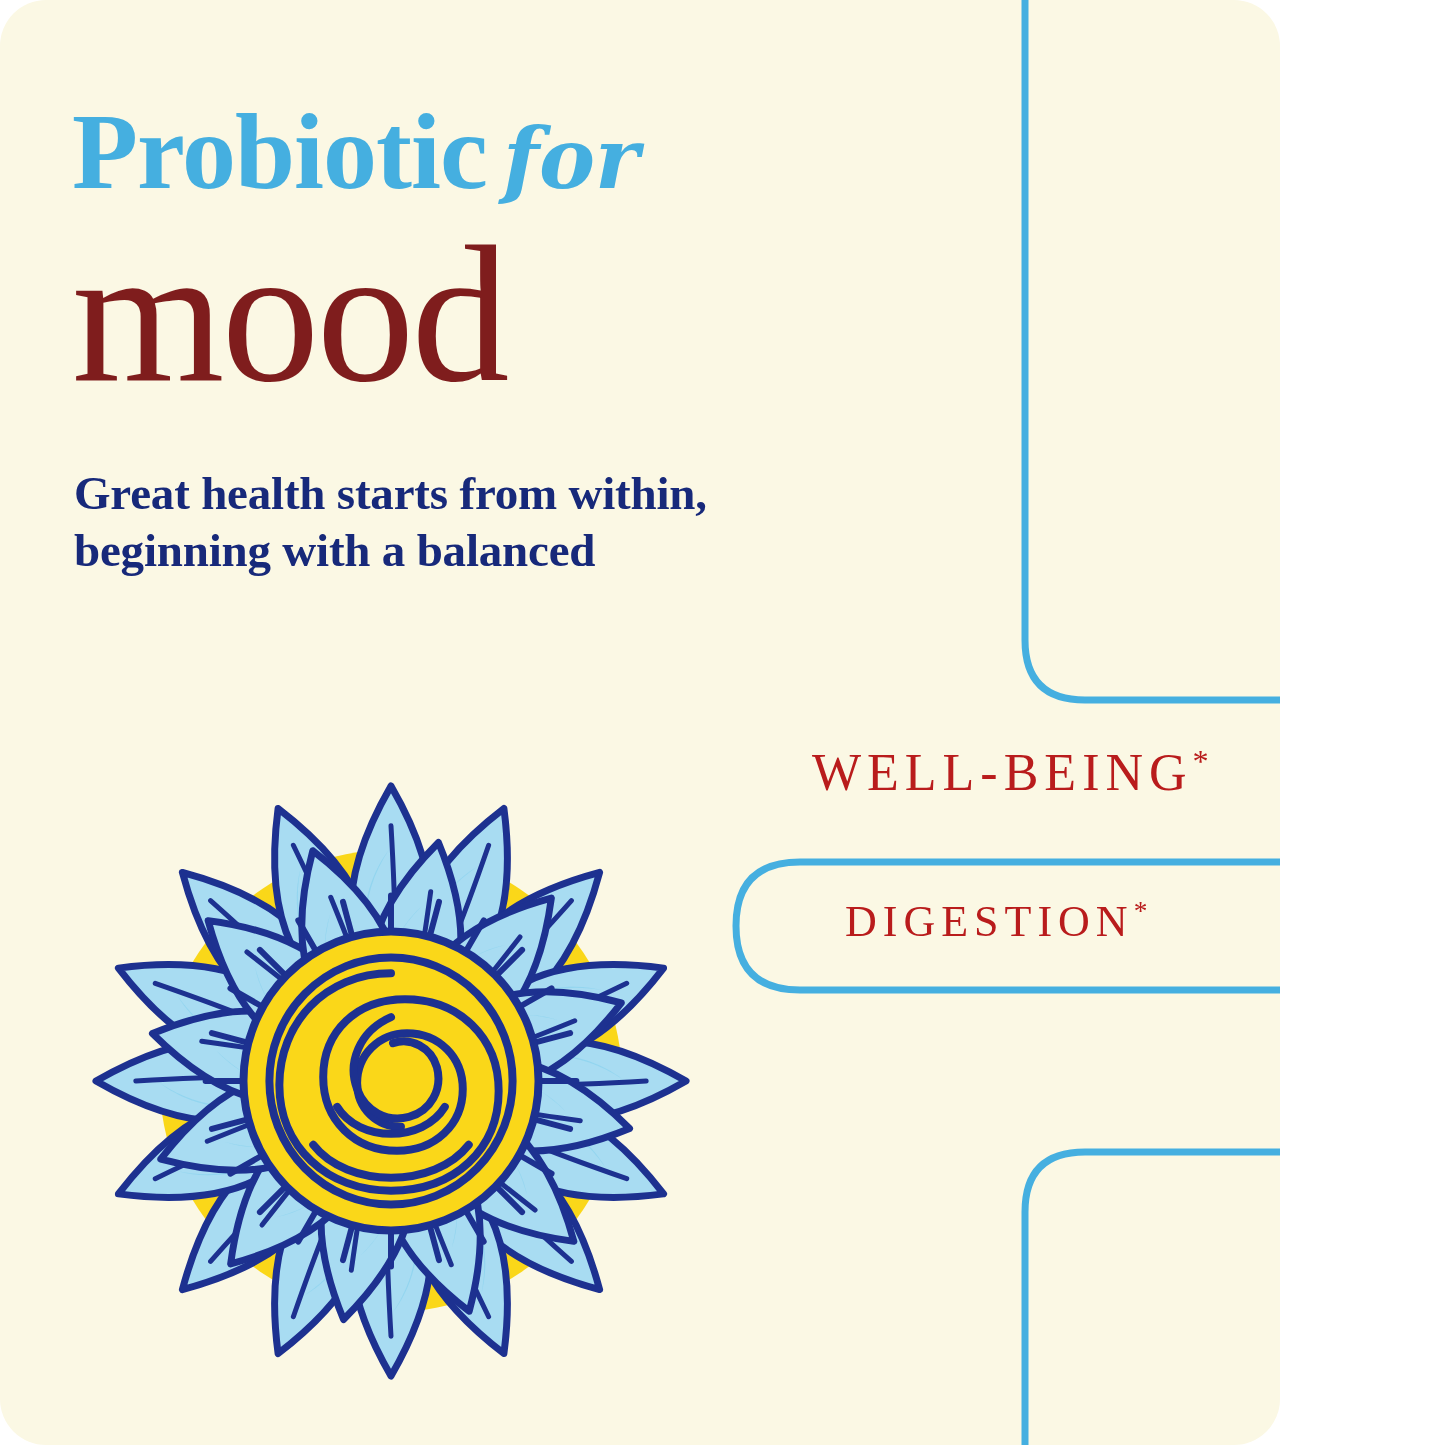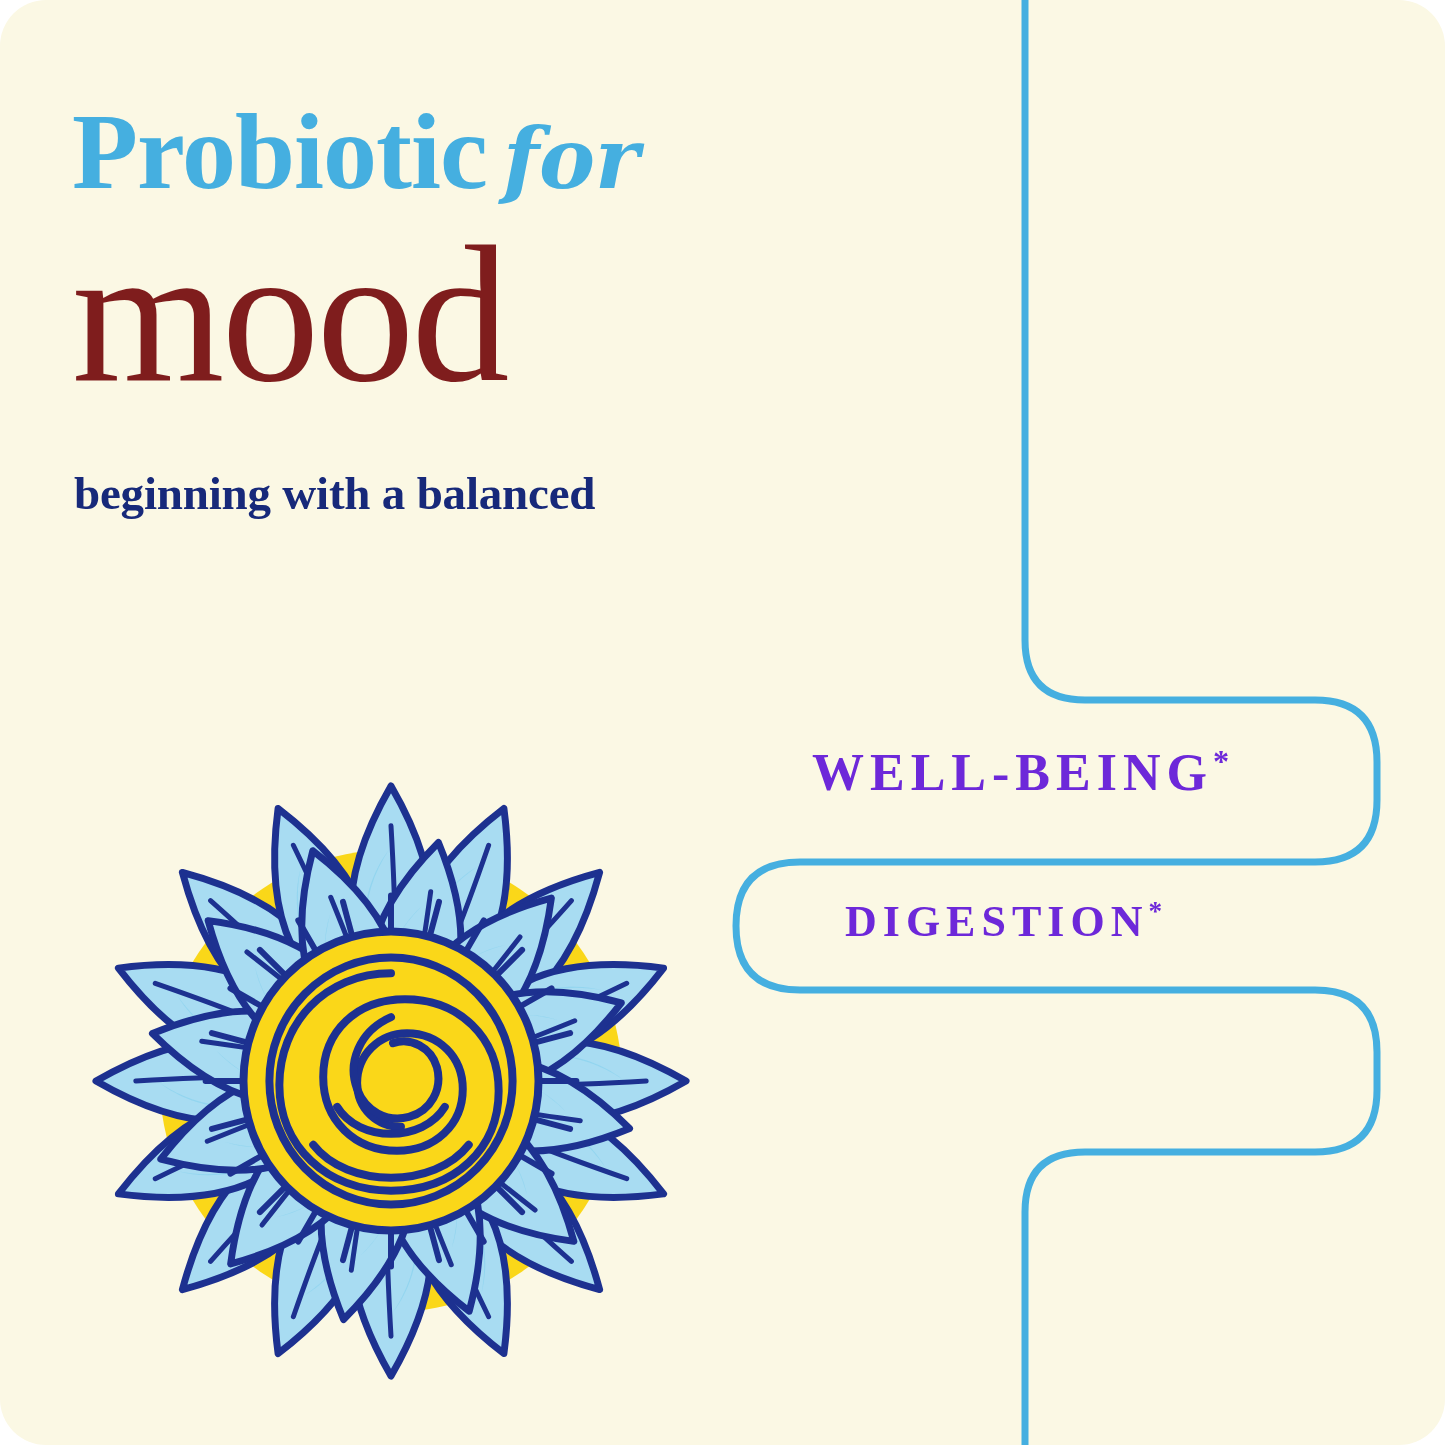--- a/index.html
+++ b/index.html
@@ -6,21 +6,21 @@
   html, body {
     margin: 0;
     padding: 0;
     background: #ffffff;
   }
   body {
     font-family: "Liberation Serif", serif;
   }
   .card {
     position: relative;
-    width: 1445px;
+    width: 1280px;
     height: 1445px;
     background: #FBF8E4;
     border-radius: 46px;
     overflow: hidden;
   }
 
   
   .headline {
     position: absolute;
     left: 72px;
@@ -83,22 +83,22 @@
     top: 0;
     width: 1445px;
     height: 1445px;
     pointer-events: none;
   }
 
   
   .benefit {
     position: absolute;
     font-family: "Liberation Serif", serif;
-    font-weight: 700;
-    color: #6d28d9;
+    font-weight: 400;
+    color: #b91c1c;
     white-space: nowrap;
     letter-spacing: 6px;
   }
   .benefit .sup {
     font-size: 0.62em;
     vertical-align: super;
     letter-spacing: 0;
   }
   .benefit-well-being { left: 812px; top: 743px; font-size: 52px; }
   .benefit-digestion  { left: 845px; top: 896px; font-size: 44px; }
@@ -119,20 +119,21 @@
 <div class="card">
 
   <div class="headline">
     <span class="headline-line1">
       <span class="hl-probiotic">Probiotic</span><span class="hl-for">for</span>
     </span>
     <span class="hl-mood">mood</span>
   </div>
 
   <div class="subtitle">
+    <span class="ln">Great health starts from within,</span>
     <span class="ln">beginning with a balanced</span>
   </div>
 
   <svg class="squiggle" viewBox="0 0 1445 1445">
     <path id="connector-path" fill="none" stroke="#45AFE0" stroke-width="7" stroke-linecap="round" stroke-linejoin="round" d="M 1025 -10
              L 1025 640
              Q 1025 700 1085 700
              L 1315 700
              Q 1377 700 1377 762
              L 1377 800

